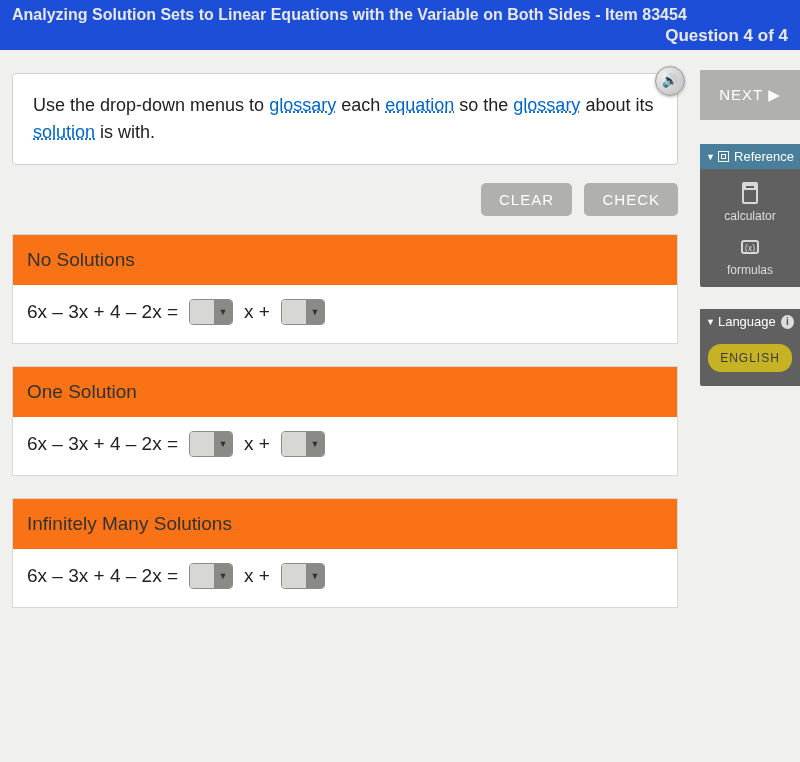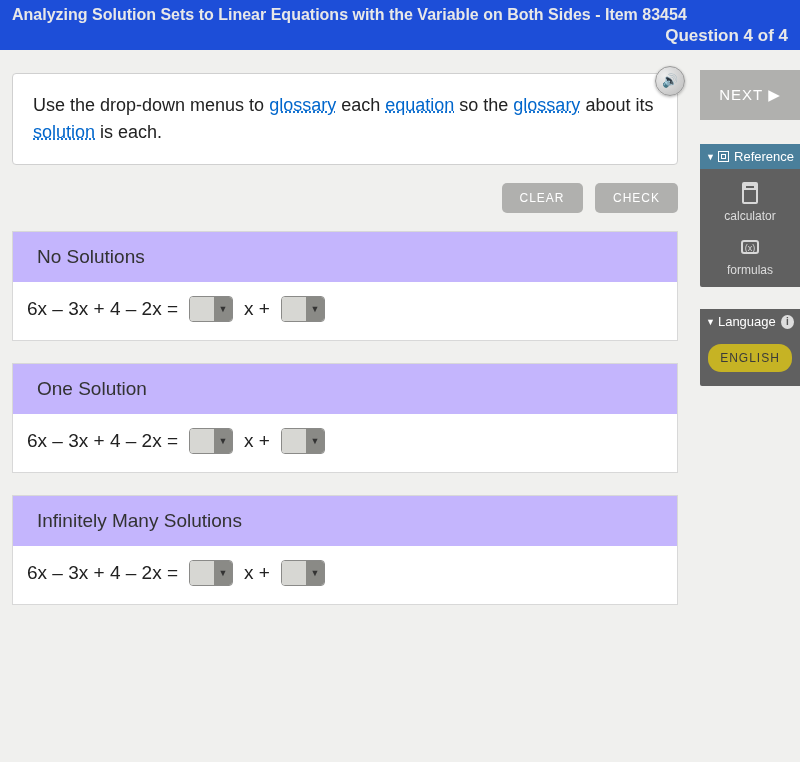--- a/index.html
+++ b/index.html
@@ -55,37 +55,37 @@
   }
   .term { color: #0066cc; text-decoration: underline dotted; cursor: help; }
   .buttons-row {
     text-align: right;
     margin: 18px 0 18px 0;
   }
   .btn-flat {
     display: inline-block;
     background: #b0b0ae;
     color: #fff;
-    font-size: 12px;
+    font-size: 15px;
     letter-spacing: 1px;
     padding: 8px 18px;
     border-radius: 5px;
     margin-left: 8px;
     border: none;
     cursor: pointer;
   }
   .section {
     background: #fff;
     border: 1px solid #d8d8d8;
     margin-bottom: 22px;
   }
   .section-head {
-    background: #c4b5fd;
+    background: #f97316;
     color: #323232;
-    padding: 14px 24px;
+    padding: 14px 14px;
     font-size: 19px;
   }
   .section-body {
     padding: 14px 14px 18px 14px;
     font-size: 19px;
     font-style: italic;
     color: #222;
     display: flex;
     align-items: center;
     gap: 11px;
@@ -190,21 +190,21 @@
 <div class="header">
   <div>Analyzing Solution Sets to Linear Equations with the Variable on Both Sides - Item 83454</div>
   <div class="q-of">Question 4 of 4</div>
 </div>
 
 <div class="content-area">
   <div class="instruction-box">
     <div class="audio-btn">
       <span>🔊</span>
     </div>
-    <span>Use the drop-down menus to </span><span class="term">glossary</span><span> each </span><span class="term">equation</span><span> so the </span><span class="term">glossary</span><span> about its </span><span class="term">solution</span><span> is each.</span>
+    <span>Use the drop-down menus to </span><span class="term">glossary</span><span> each </span><span class="term">equation</span><span> so the </span><span class="term">glossary</span><span> about its </span><span class="term">solution</span><span> is with.</span>
   </div>
 
   <div class="buttons-row">
     <button class="btn-flat">CLEAR</button>
     <button class="btn-flat">CHECK</button>
   </div>
 
   <div class="section">
     <div class="section-head">No Solutions</div>
     <div class="section-body">

